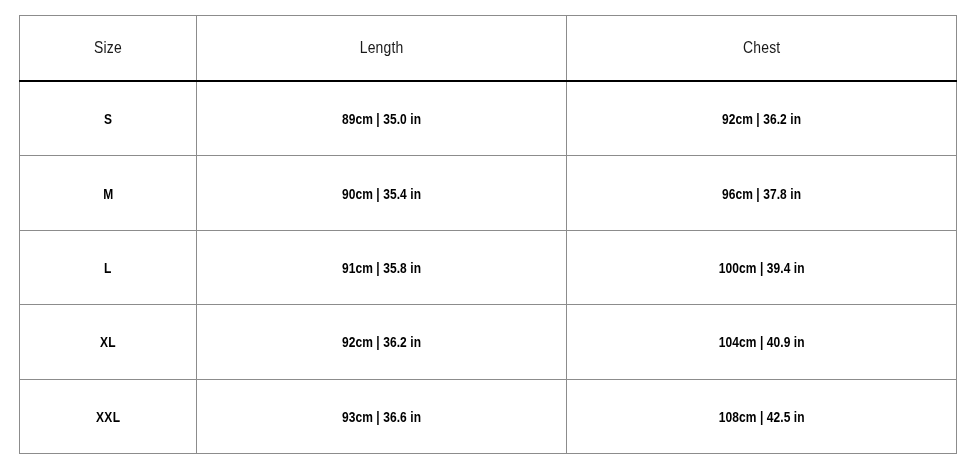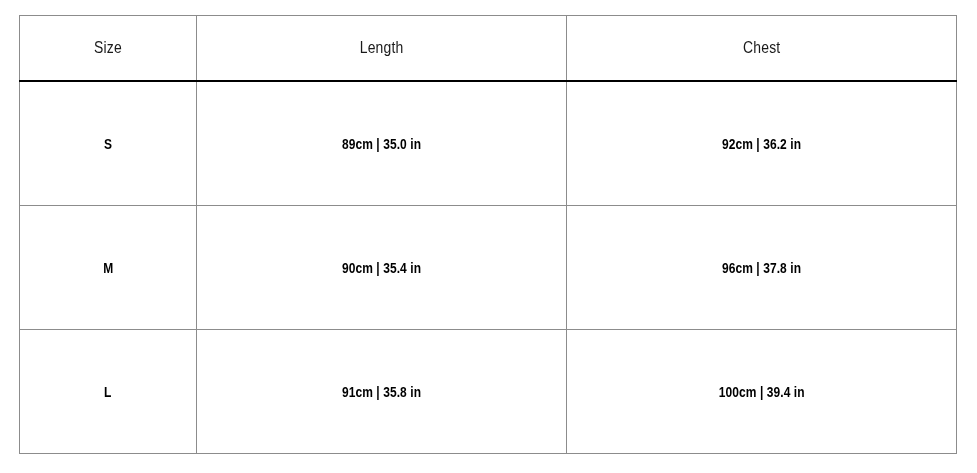--- a/index.html
+++ b/index.html
@@ -129,15 +129,37 @@
         <td class="size-cell">
           <span class="cell-text">L</span>
         </td>
         <td>
           <span class="cell-text">91cm | 35.8 in</span>
         </td>
         <td>
           <span class="cell-text">100cm | 39.4 in</span>
         </td>
       </tr>
+      <tr>
+        <td class="size-cell">
+          <span class="cell-text">XL</span>
+        </td>
+        <td>
+          <span class="cell-text">92cm | 36.2 in</span>
+        </td>
+        <td>
+          <span class="cell-text">104cm | 40.9 in</span>
+        </td>
+      </tr>
+      <tr>
+        <td class="size-cell">
+          <span class="cell-text">XXL</span>
+        </td>
+        <td>
+          <span class="cell-text">93cm | 36.6 in</span>
+        </td>
+        <td>
+          <span class="cell-text">108cm | 42.5 in</span>
+        </td>
+      </tr>
     </tbody>
   </table>
 </div>
 
 </body></html>

